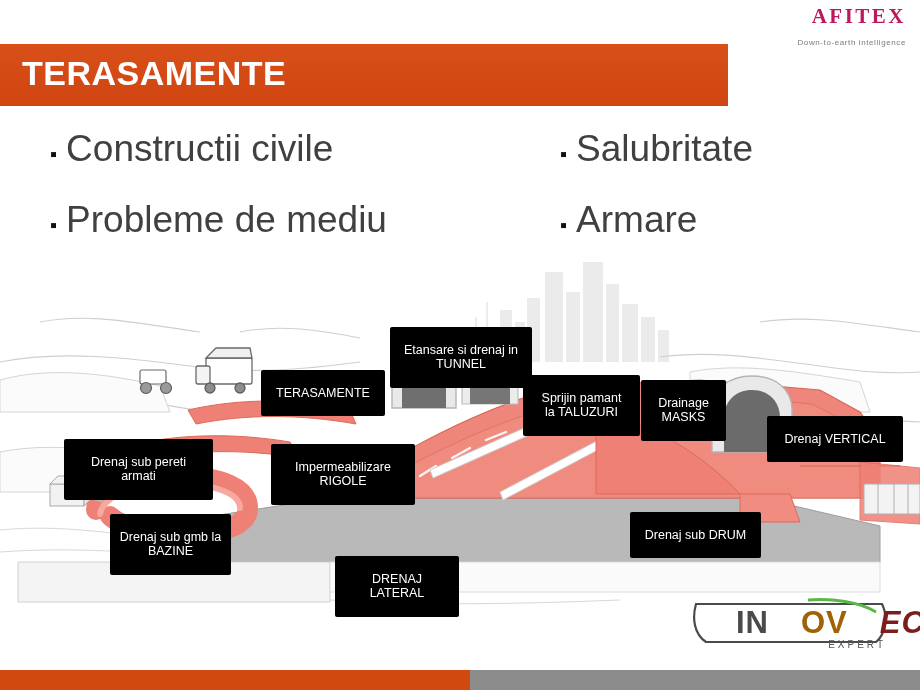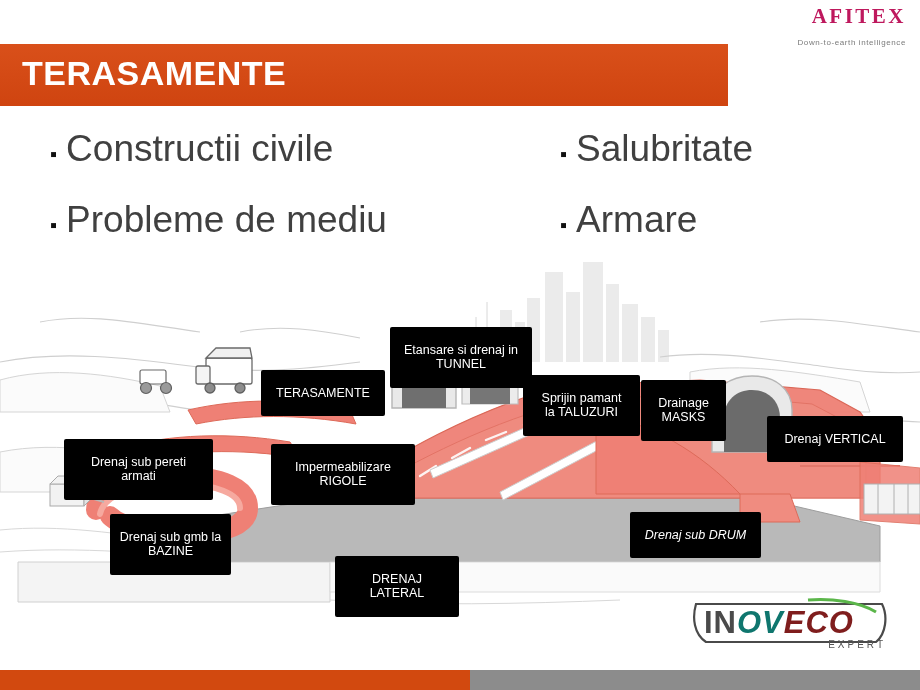--- a/index.html
+++ b/index.html
@@ -129,20 +129,21 @@
     right: 30px;
     bottom: 42px;
     width: 200px;
     height: 52px;
   }
   .logo-text {
     font-family: "Liberation Sans", sans-serif;
     font-weight: bold;
     font-size: 31px;
     letter-spacing: 1px;
+    margin-left: 32px;
   }
   .logo-sub {
     position: absolute;
     right: 4px;
     bottom: -2px;
     font-size: 10px;
     letter-spacing: 3px;
     color: #555;
     margin-left: 36px;
   }
@@ -341,32 +342,32 @@
 la  TALUZURI</div>
     <div class="label" style="left:641px; top:118px; width:71px;">Drainage
 MASKS</div>
     <div class="label" style="left:64px;  top:141px; width:135px;margin-top:36px;">Drenaj sub pereti
 armati</div>
     <div class="label" style="left:271px; top:182px; width:130px;">Impermeabilizare
 RIGOLE</div>
     <div class="label" style="left:767px; top:154px; width:122px;">Drenaj VERTICAL</div>
     <div class="label" style="left:110px; top:252px; width:107px;">Drenaj sub gmb la
 BAZINE</div>
-    <div class="label" style="left:630px; top:250px; width:117px;font-style:italic;">Drenaj sub  DRUM</div>
+    <div class="label" style="left:630px; top:250px; width:117px;">Drenaj sub  DRUM</div>
     <div class="label" style="left:335px; top:294px; width:110px;">DRENAJ
 LATERAL</div>
   </div>
 
   <div class="logo">
     <svg width="200" height="52" viewBox="0 0 200 52" xmlns="http://www.w3.org/2000/svg">
       <path d="M6,8 C2,22 4,38 16,46 L186,46 C196,38 198,20 192,8 Z" fill="none" stroke="#4a4a4a" stroke-width="2.2"></path>
       <path d="M118,4 C142,2 170,6 186,16" fill="none" stroke="#5bb64a" stroke-width="3"></path>
     </svg>
     <div style="position:absolute; left:14px; top:9px;">
-      <span class="logo-text" style="color:#4a4a4a;">IN</span><span class="logo-text" style="color:#0f766e;font-style:italic;">OV</span><span class="logo-text" style="color:#7f1d1d;font-style:italic;">ECO</span>
+      <span class="logo-text" style="color:#4a4a4a;">IN</span><span class="logo-text" style="color:#a16207;">OV</span><span class="logo-text" style="color:#7f1d1d;font-style:italic;">ECO</span>
     </div>
     <div class="logo-sub">EXPERT</div>
   </div>
 
   <div class="bottom-bar-left"></div>
   <div class="bottom-bar-right"></div>
 
 </div>
 
 </body></html>

